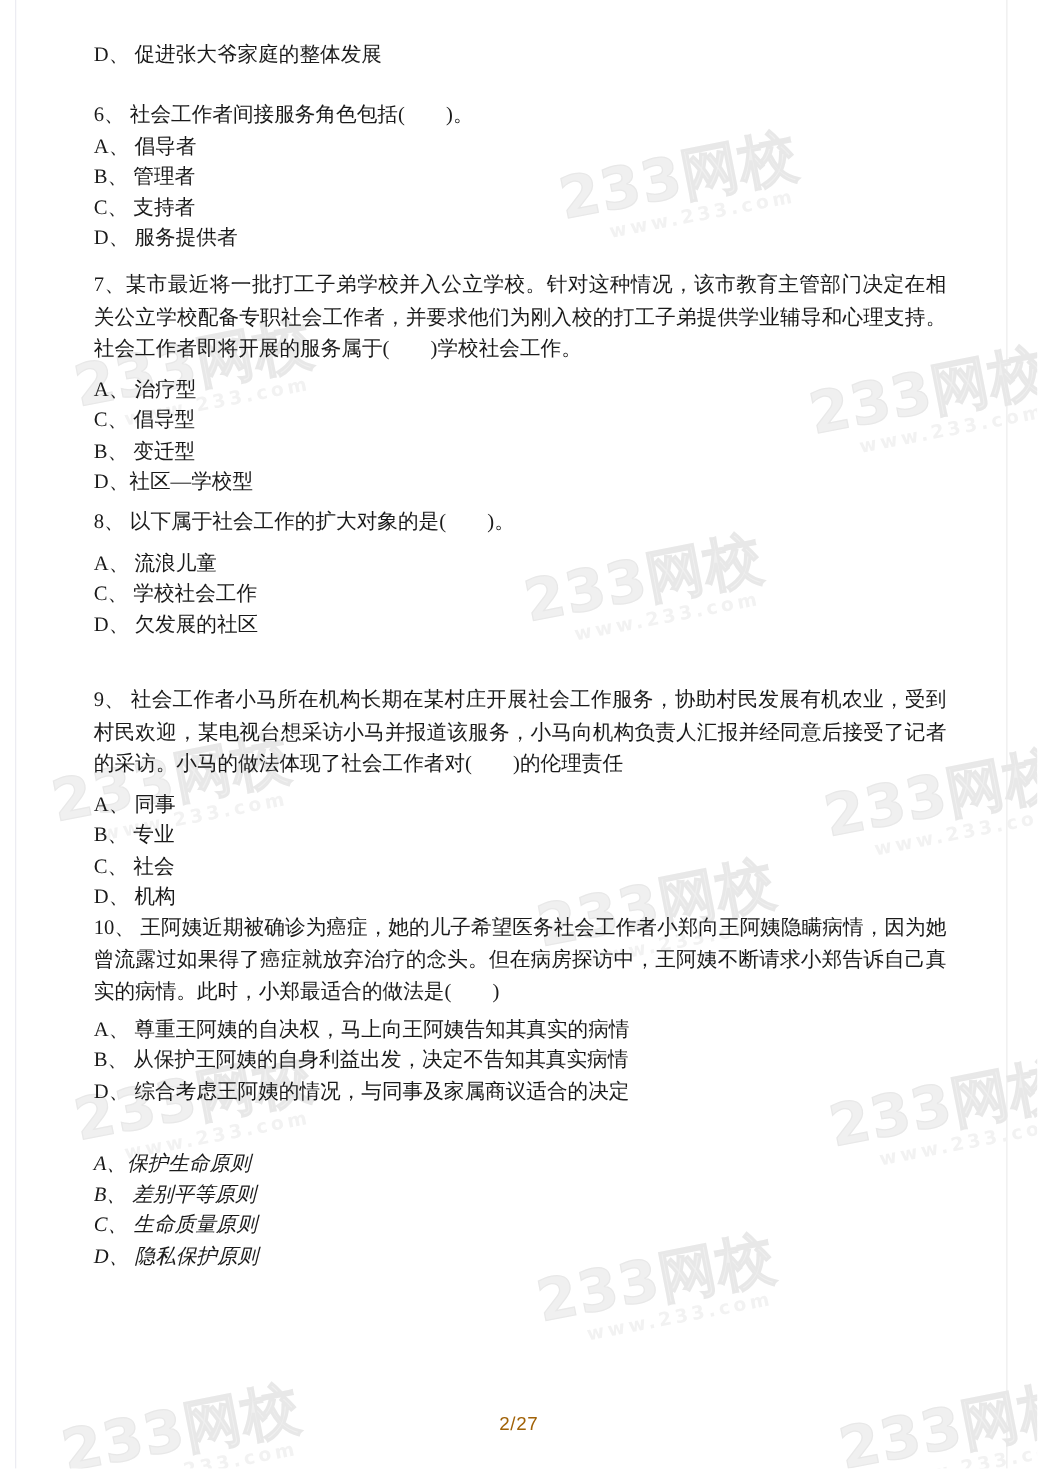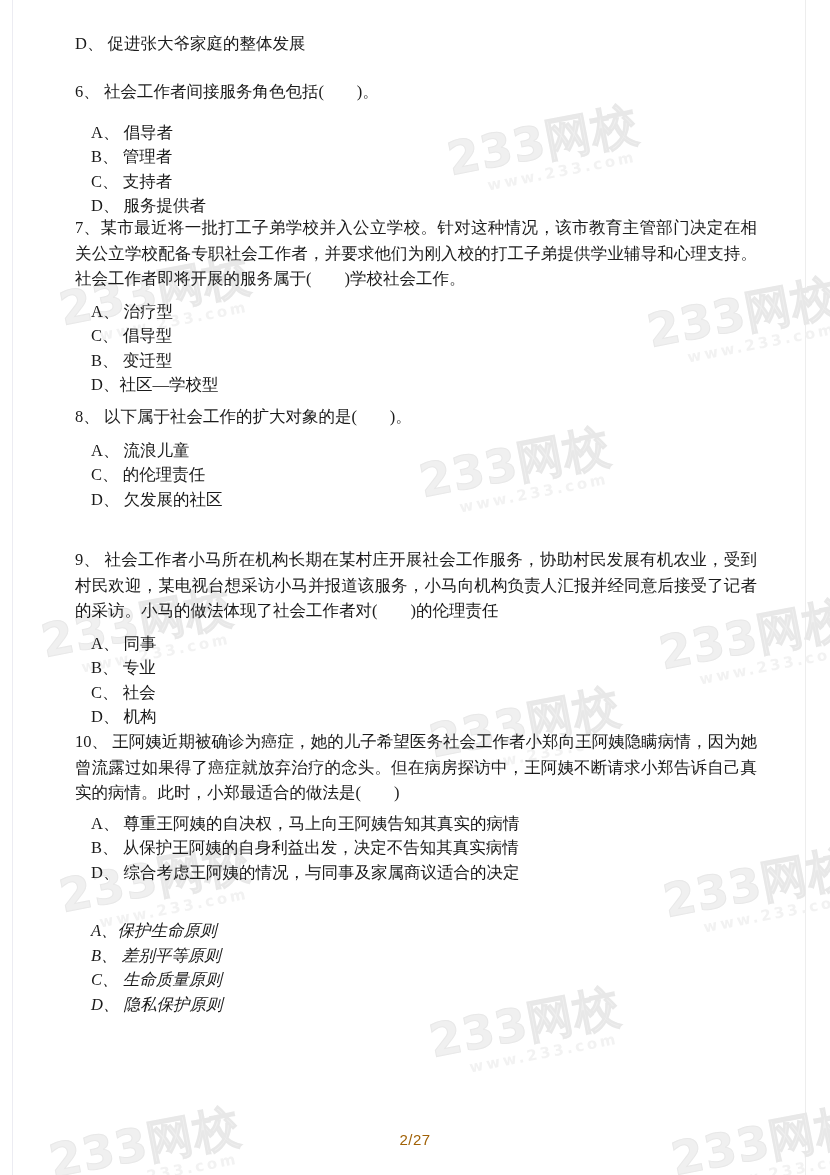--- a/index.html
+++ b/index.html
@@ -92,21 +92,21 @@
     text-align: justify;
     text-justify: inter-ideograph;
     margin: 0;
     letter-spacing: 0px;
   }
   .stem .num {
     font-family: "Liberation Serif", serif;
   }
 
   .options {
-    margin: 16px;
+    margin: 0;
     padding: 0;
     list-style: none;
   }
   .opt {
     font-size: 16.5px;
     line-height: 24.5px;
     margin: 0;
     white-space: nowrap;
   }
   .opt .lab {
@@ -206,21 +206,21 @@
         <li class="opt"><span class="lab">C、</span>&nbsp;<span>倡导型</span></li>
         <li class="opt"><span class="lab">B、</span>&nbsp;<span>变迁型</span></li>
         <li class="opt"><span class="lab">D、</span><span>社区—学校型</span></li>
       </ul>
     </div>
 
     <div class="block" style="top:404px;">
       <p class="stem"><span class="num">8、</span>&nbsp;<span>以下属于社会工作的扩大对象的是(　　)。</span></p>
       <ul class="options" style="margin-top:9px;">
         <li class="opt"><span class="lab">A、</span>&nbsp;<span>流浪儿童</span></li>
-        <li class="opt"><span class="lab">C、</span>&nbsp;<span>的伦理责任</span></li>
+        <li class="opt"><span class="lab">C、</span>&nbsp;<span>学校社会工作</span></li>
         <li class="opt"><span class="lab">D、</span>&nbsp;<span>欠发展的社区</span></li>
       </ul>
     </div>
 
     <div class="block" style="top:547px;">
       <p class="stem"><span class="num">9、</span>&nbsp;<span>社会工作者小马所在机构长期在某村庄开展社会工作服务，协助村民发展有机农业，受到村民欢迎，某电视台想采访小马并报道该服务，小马向机构负责人汇报并经同意后接受了记者的采访。小马的做法体现了社会工作者对(　　)的伦理责任</span></p>
       <ul class="options" style="margin-top:8px;">
         <li class="opt"><span class="lab">A、</span>&nbsp;<span>同事</span></li>
         <li class="opt"><span class="lab">B、</span>&nbsp;<span>专业</span></li>
         <li class="opt"><span class="lab">C、</span>&nbsp;<span>社会</span></li>

